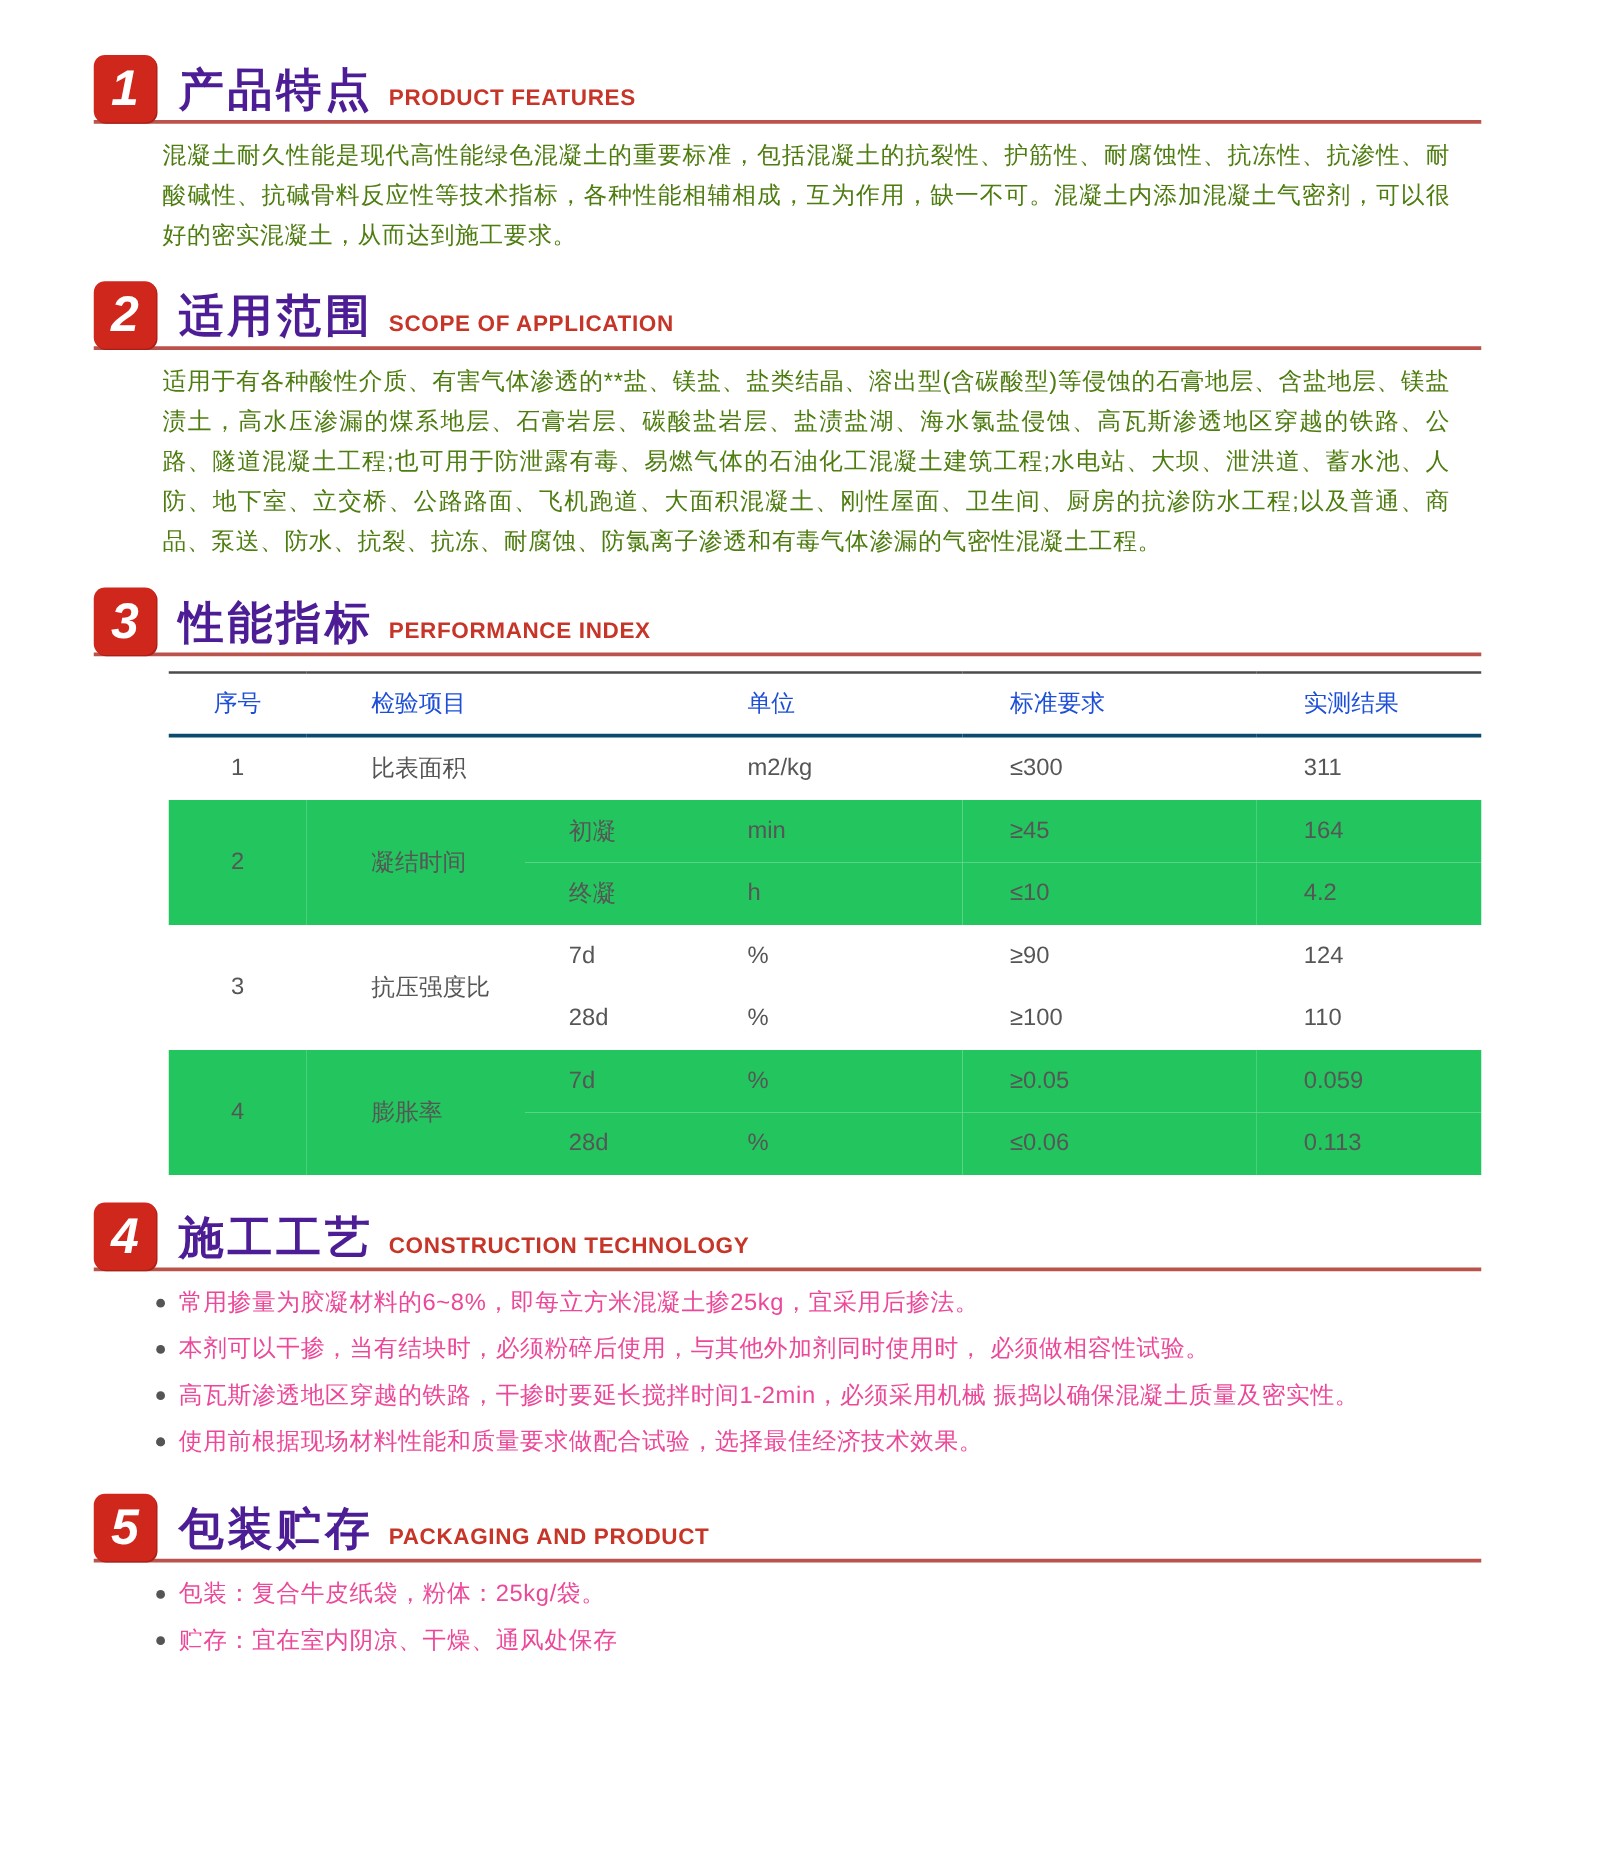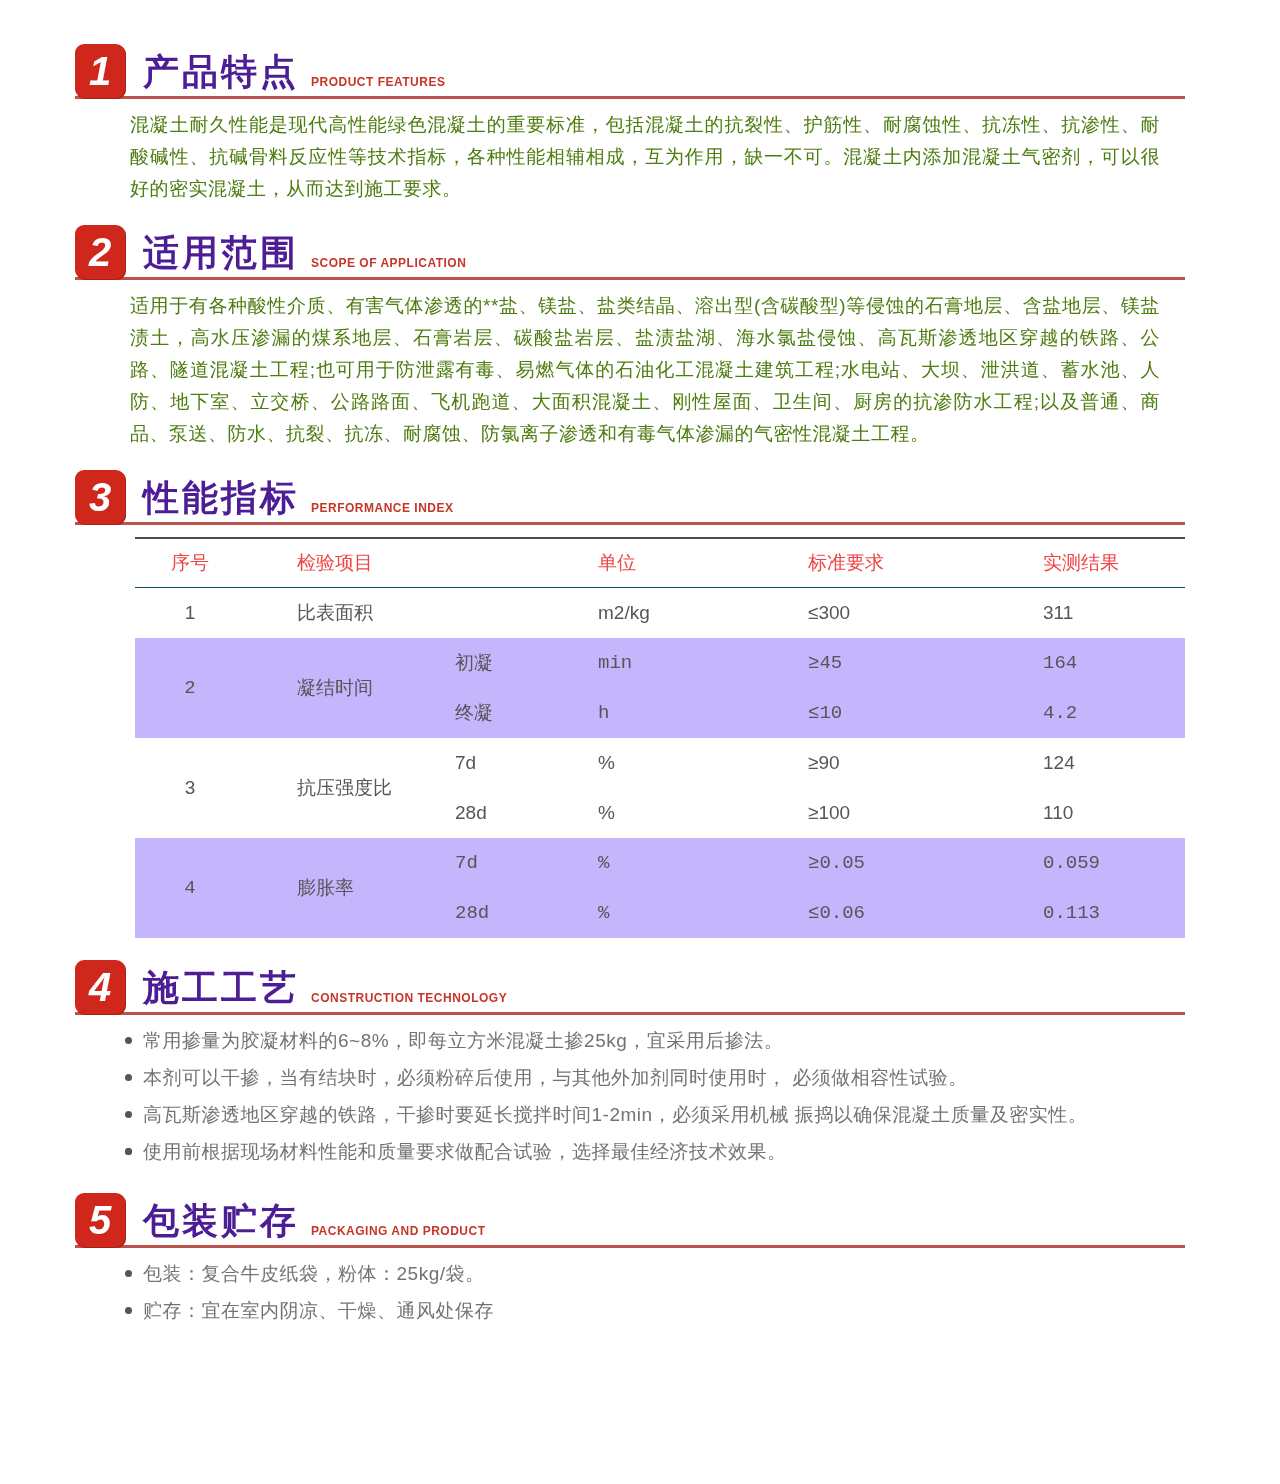--- a/index.html
+++ b/index.html
@@ -21,51 +21,51 @@
     background:#d0271d;border-radius:9px;
     color:#fff;display:flex;align-items:center;justify-content:center;
     font-size:40px;font-weight:bold;font-style:italic;
     box-shadow:1px 1px 0 #a81f16;
   }
   .tzh{
     color:#4c1d95;font-size:36px;font-weight:bold;
     letter-spacing:3px;line-height:1;padding:0 0 6px 18px;
   }
   .ten{
-    color:#c63528;font-size:12px;font-weight:bold;
+    color:#c63528;font-size:18px;font-weight:bold;
     padding:0 0 7px 12px;letter-spacing:.5px;white-space:nowrap;
   }
   
   .body-text{
     font-size:19px;line-height:32px;text-align:justify;
     margin:10px 25px 0 55px;color:#4d7c0f;letter-spacing:.5px;
   }
   
   table.perf{
     border-collapse:collapse;table-layout:fixed;
     width:1050px;margin:12px 0 0 60px;
     font-size:19px;color:#565656;
   }
   table.perf thead th{
-    border-top:2px solid #4c4c4c;border-bottom:1px solid #0c4a6e;
-    height:46px;font-weight:normal;color:#ef4444;text-align:left;
+    border-top:2px solid #4c4c4c;border-bottom:3px solid #0c4a6e;
+    height:46px;font-weight:normal;color:#1d4ed8;text-align:left;
   }
   table.perf td{height:48px;}
   table.perf .c1{text-align:center;}
   table.perf .c2{padding-left:52px;}
   table.perf .c3{padding-left:35px;}
   table.perf .c4{padding-left:38px;}
   table.perf .c5{padding-left:38px;}
   table.perf .c6{padding-left:38px;}
-  table.perf tr.gray td{background:#c4b5fd;font-family:Liberation Mono, monospace;}
+  table.perf tr.gray td{background:#22c55e;}
   
   .bullets{margin:10px 0 0 50px;padding:0;list-style:none;max-width:1060px;}
   .bullets li{
     position:relative;padding-left:18px;margin:0 0 6px 0;
-    font-size:19px;line-height:31px;color:#737373;letter-spacing:.5px;
+    font-size:19px;line-height:31px;color:#ec4899;letter-spacing:.5px;
   }
   .bullets li .dot{
     position:absolute;left:0;top:12px;width:7px;height:7px;
     border-radius:50%;background:#555;
   }
   .sec-performance{margin-bottom:22px;}
   .sec-construction{margin-bottom:26px;}
 </style>
 </head>
 <body>

